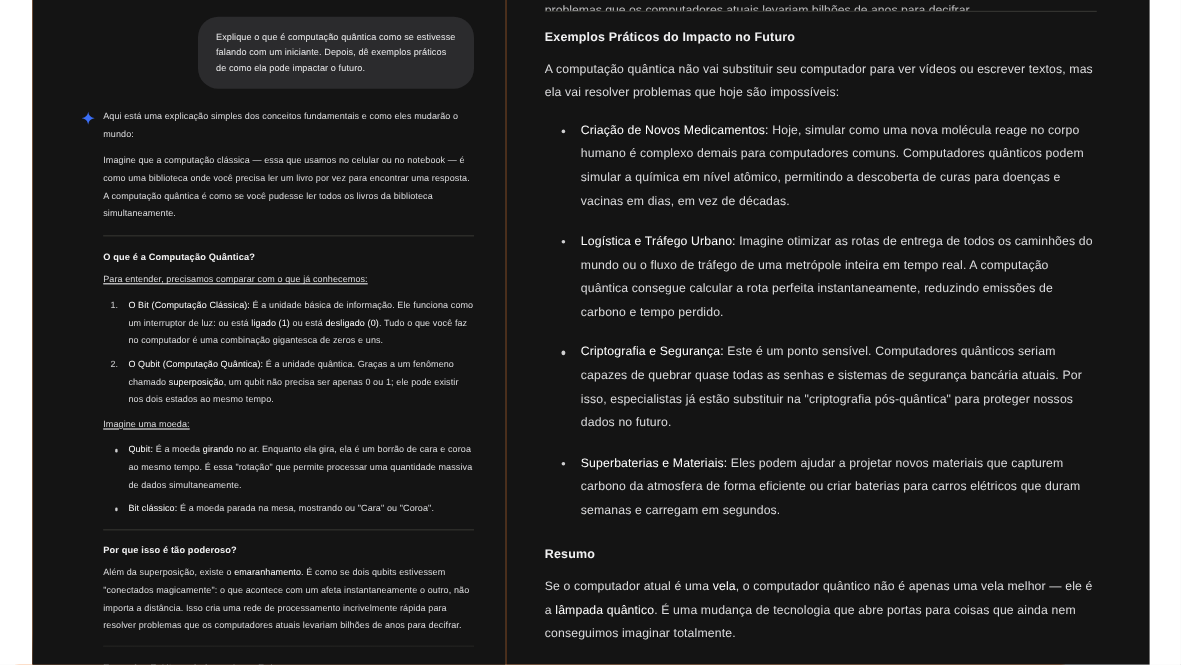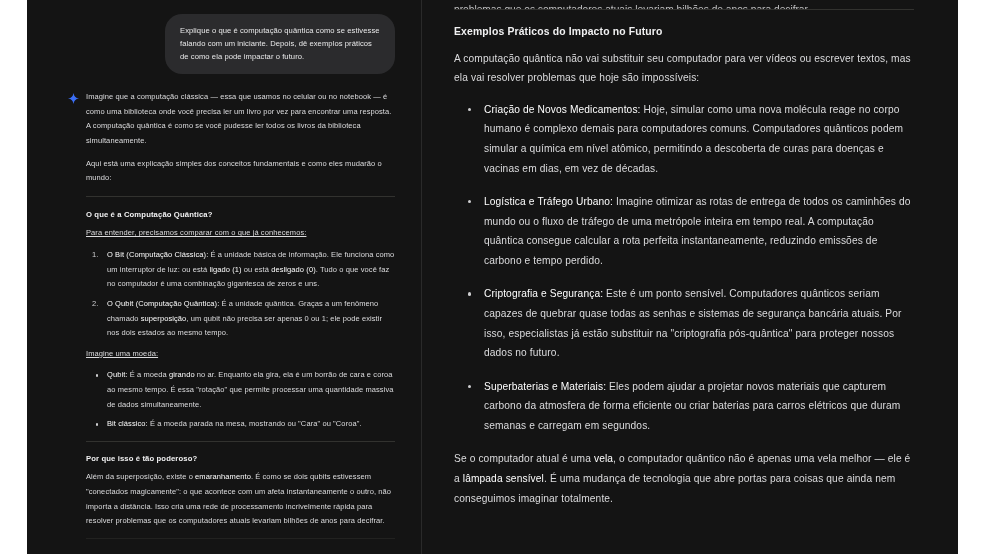--- a/index.html
+++ b/index.html
@@ -175,22 +175,22 @@
 
       <div class="assistant-row">
         <div class="sparkle">
           <svg width="11" height="11" viewBox="0 0 24 24" aria-hidden="true">
             <path d="M12 0 C13 7.4 16.6 11 24 12 C16.6 13 13 16.6 12 24 C11 16.6 7.4 13 0 12 C7.4 11 11 7.4 12 0 Z" fill="#3b6ef5"></path>
           </svg>
         </div>
 
         <div class="assistant-body">
 
+          <p class="p">Aqui está uma explicação simples dos conceitos fundamentais e como eles mudarão o mundo:</p>
           <p class="p">Imagine que a computação clássica — essa que usamos no celular ou no notebook — é como uma biblioteca onde você precisa ler um livro por vez para encontrar uma resposta. A computação quântica é como se você pudesse ler todos os livros da biblioteca simultaneamente.</p>
-          <p class="p">Aqui está uma explicação simples dos conceitos fundamentais e como eles mudarão o mundo:</p>
 
           <hr class="hr">
 
           <h3 class="h">O que é a Computação Quântica?</h3>
           <p class="p tight">Para entender, precisamos comparar com o que já conhecemos:</p>
 
           <ol class="num">
             <li>
               <b>O Bit (Computação Clássica):</b><span> É a unidade básica de informação. Ele funciona como um interruptor de luz: ou está </span><b>ligado (1)</b><span> ou está </span><b>desligado (0)</b><span>. Tudo o que você faz no computador é uma combinação gigantesca de zeros e uns.</span>
             </li>
@@ -245,21 +245,22 @@
           <b>Logística e Tráfego Urbano:</b><span> Imagine otimizar as rotas de entrega de todos os caminhões do mundo ou o fluxo de tráfego de uma metrópole inteira em tempo real. A computação quântica consegue calcular a rota perfeita instantaneamente, reduzindo emissões de carbono e tempo perdido.</span>
         </li>
         <li>
           <b>Criptografia e Segurança:</b><span> Este é um ponto sensível. Computadores quânticos seriam capazes de quebrar quase todas as senhas e sistemas de segurança bancária atuais. Por isso, especialistas já estão substituir na "criptografia pós-quântica" para proteger nossos dados no futuro.</span>
         </li>
         <li>
           <b>Superbaterias e Materiais:</b><span> Eles podem ajudar a projetar novos materiais que capturem carbono da atmosfera de forma eficiente ou criar baterias para carros elétricos que duram semanas e carregam em segundos.</span>
         </li>
       </ul>
 
-      <p class="p"><span>Se o computador atual é uma </span><b>vela</b><span>, o computador quântico não é apenas uma vela melhor — ele é a </span><b>lâmpada sensível</b><span>. É uma mudança de tecnologia que abre portas para coisas que ainda nem conseguimos imaginar totalmente.</span></p>
+      <h3 class="h" style="margin-top:20px;">Resumo</h3>
+      <p class="p"><span>Se o computador atual é uma </span><b>vela</b><span>, o computador quântico não é apenas uma vela melhor — ele é a </span><b>lâmpada quântico</b><span>. É uma mudança de tecnologia que abre portas para coisas que ainda nem conseguimos imaginar totalmente.</span></p>
 
       <div class="action-bar">
 
         
 
         
 
         
 
         

